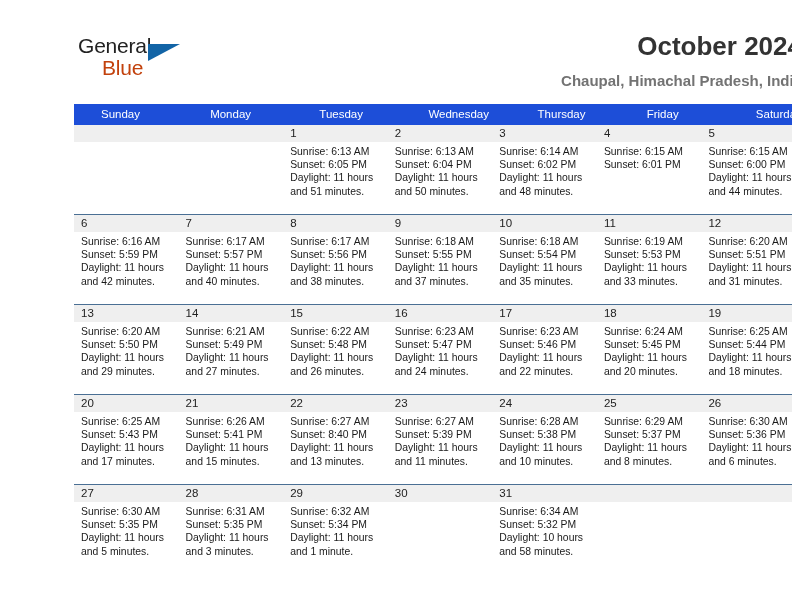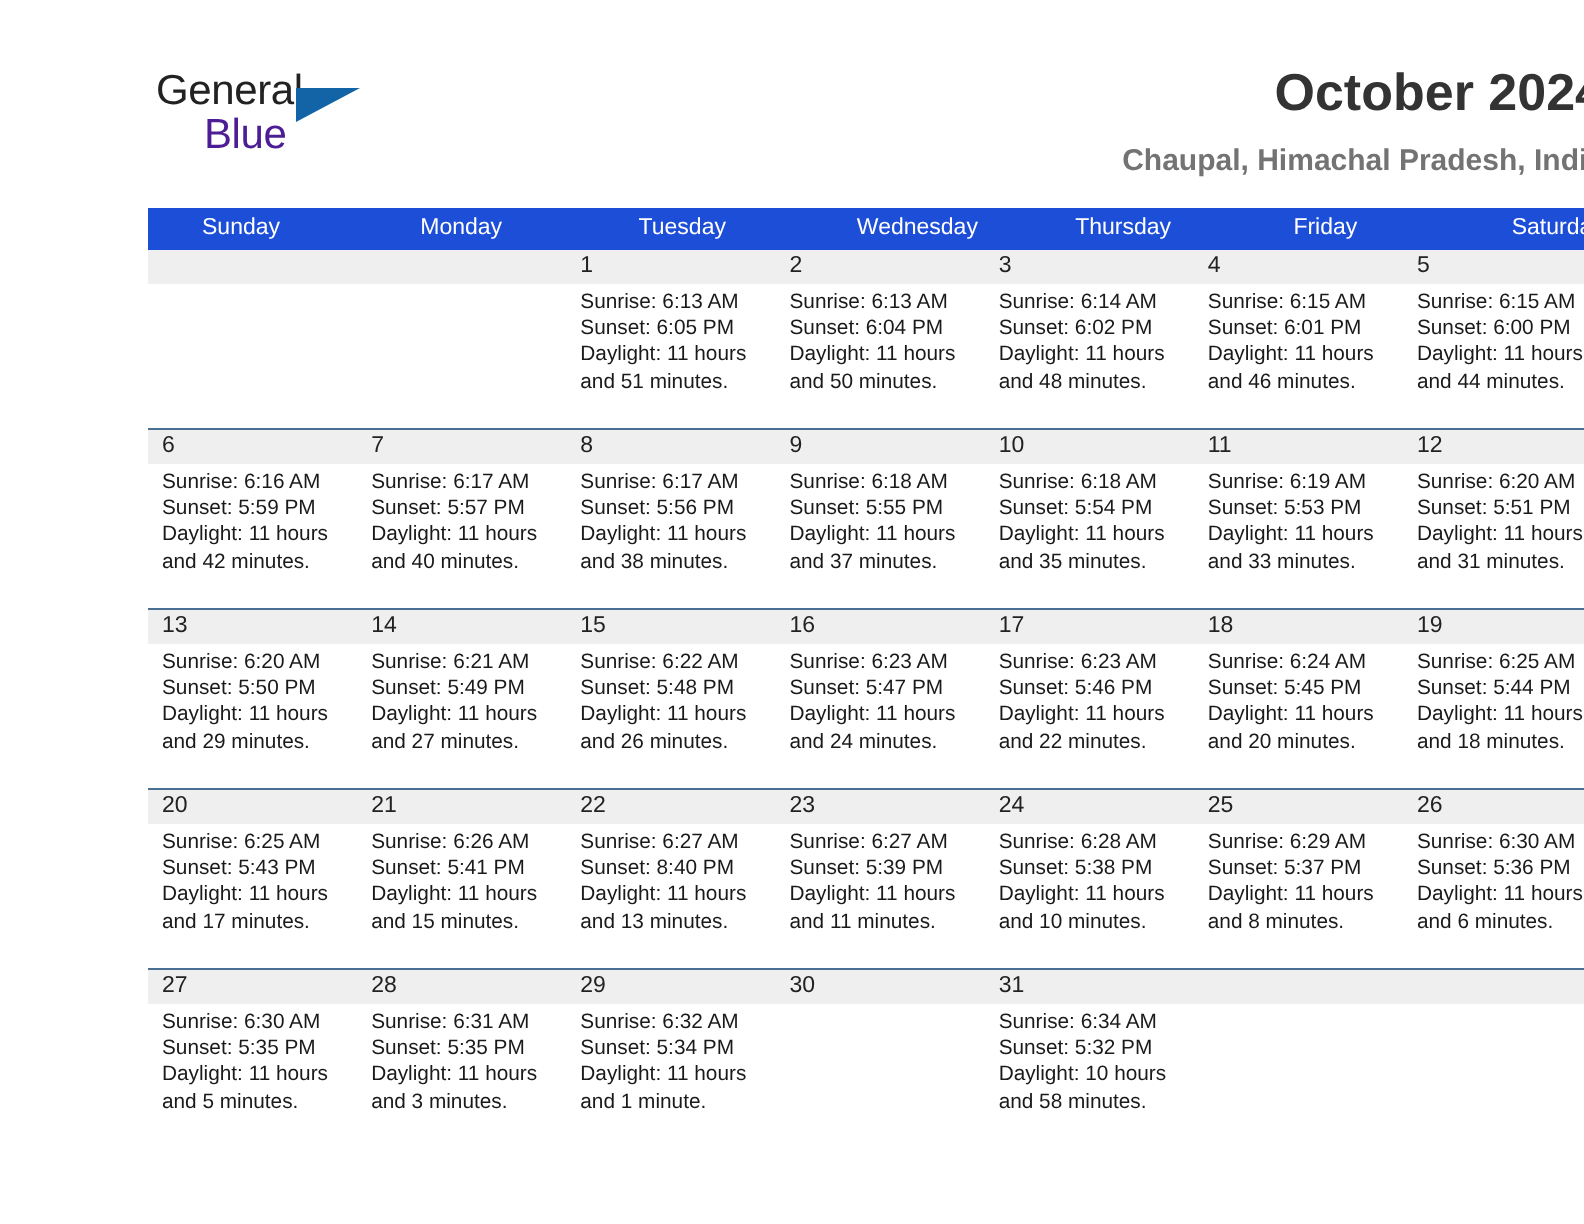--- a/index.html
+++ b/index.html
@@ -41,21 +41,21 @@
     font-size: 21px;
     letter-spacing: -0.2px;
     color: #222222;
     font-family: "Liberation Sans", sans-serif;
   }
   .brand-blue {
     position: absolute;
     left: 24px; top: 22px;
     font-size: 21px;
     letter-spacing: -0.2px;
-    color: #4c1d95;
+    color: #c2410c;
     font-family: "Liberation Sans", sans-serif;
   }
   .brand-tri {
     position: absolute;
     left: 70px;
     top: 10px;
     width: 0; height: 0;
     border-left: 32px solid #1264a6;
     border-bottom: 17px solid transparent;
   }
@@ -204,21 +204,20 @@
               <div>Sunrise: 6:14 AM</div>
               <div>Sunset: 6:02 PM</div>
               <div class="wrap">Daylight: 11 hours and 48 minutes.</div>
             </div>
           </div>
           <div class="day-cell">
             <div class="day-num-bar">4</div>
             <div class="day-info">
               <div>Sunrise: 6:15 AM</div>
               <div>Sunset: 6:01 PM</div>
-              <div class="wrap">Daylight: 11 hours and 46 minutes.</div>
             </div>
           </div>
           <div class="day-cell">
             <div class="day-num-bar">5</div>
             <div class="day-info">
               <div>Sunrise: 6:15 AM</div>
               <div>Sunset: 6:00 PM</div>
               <div class="wrap">Daylight: 11 hours and 44 minutes.</div>
             </div>
           </div>

